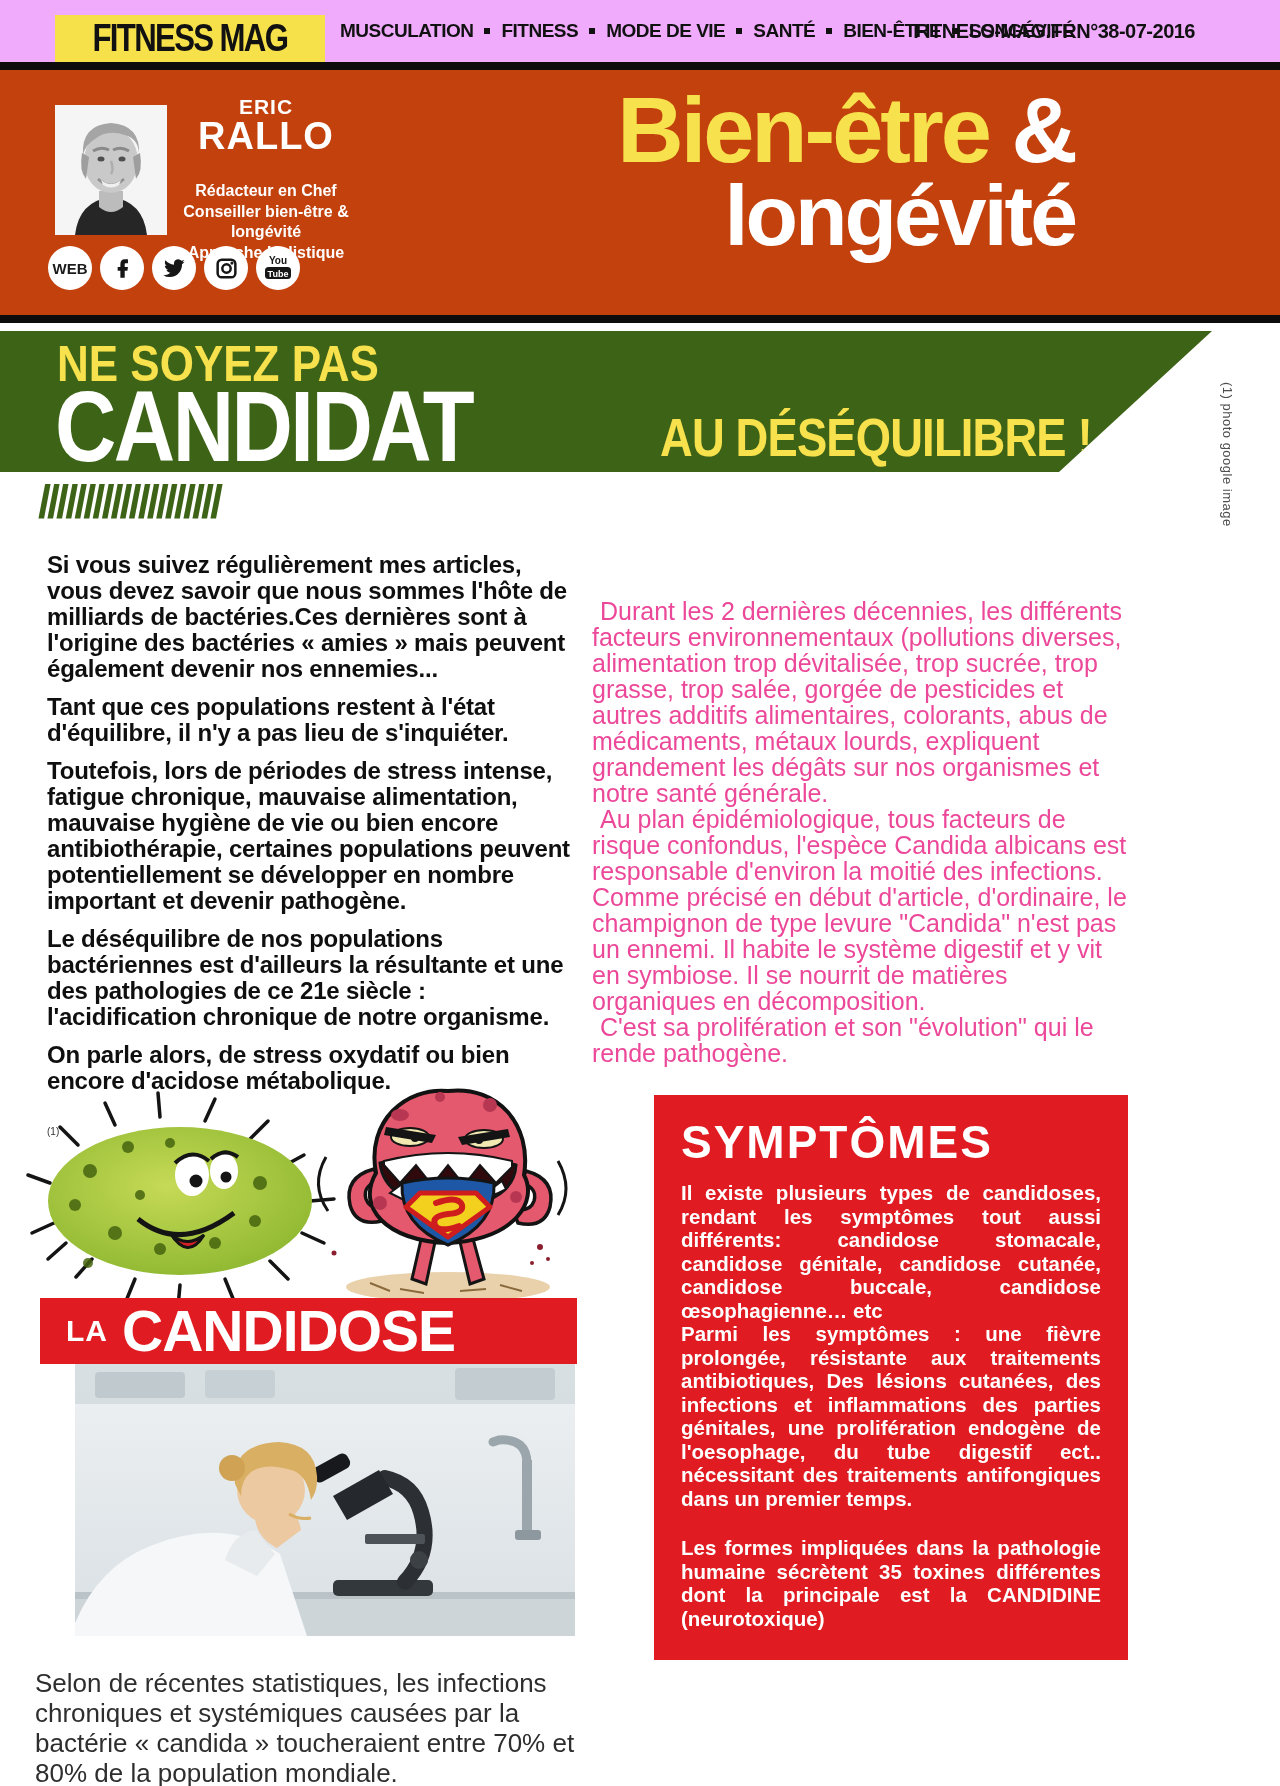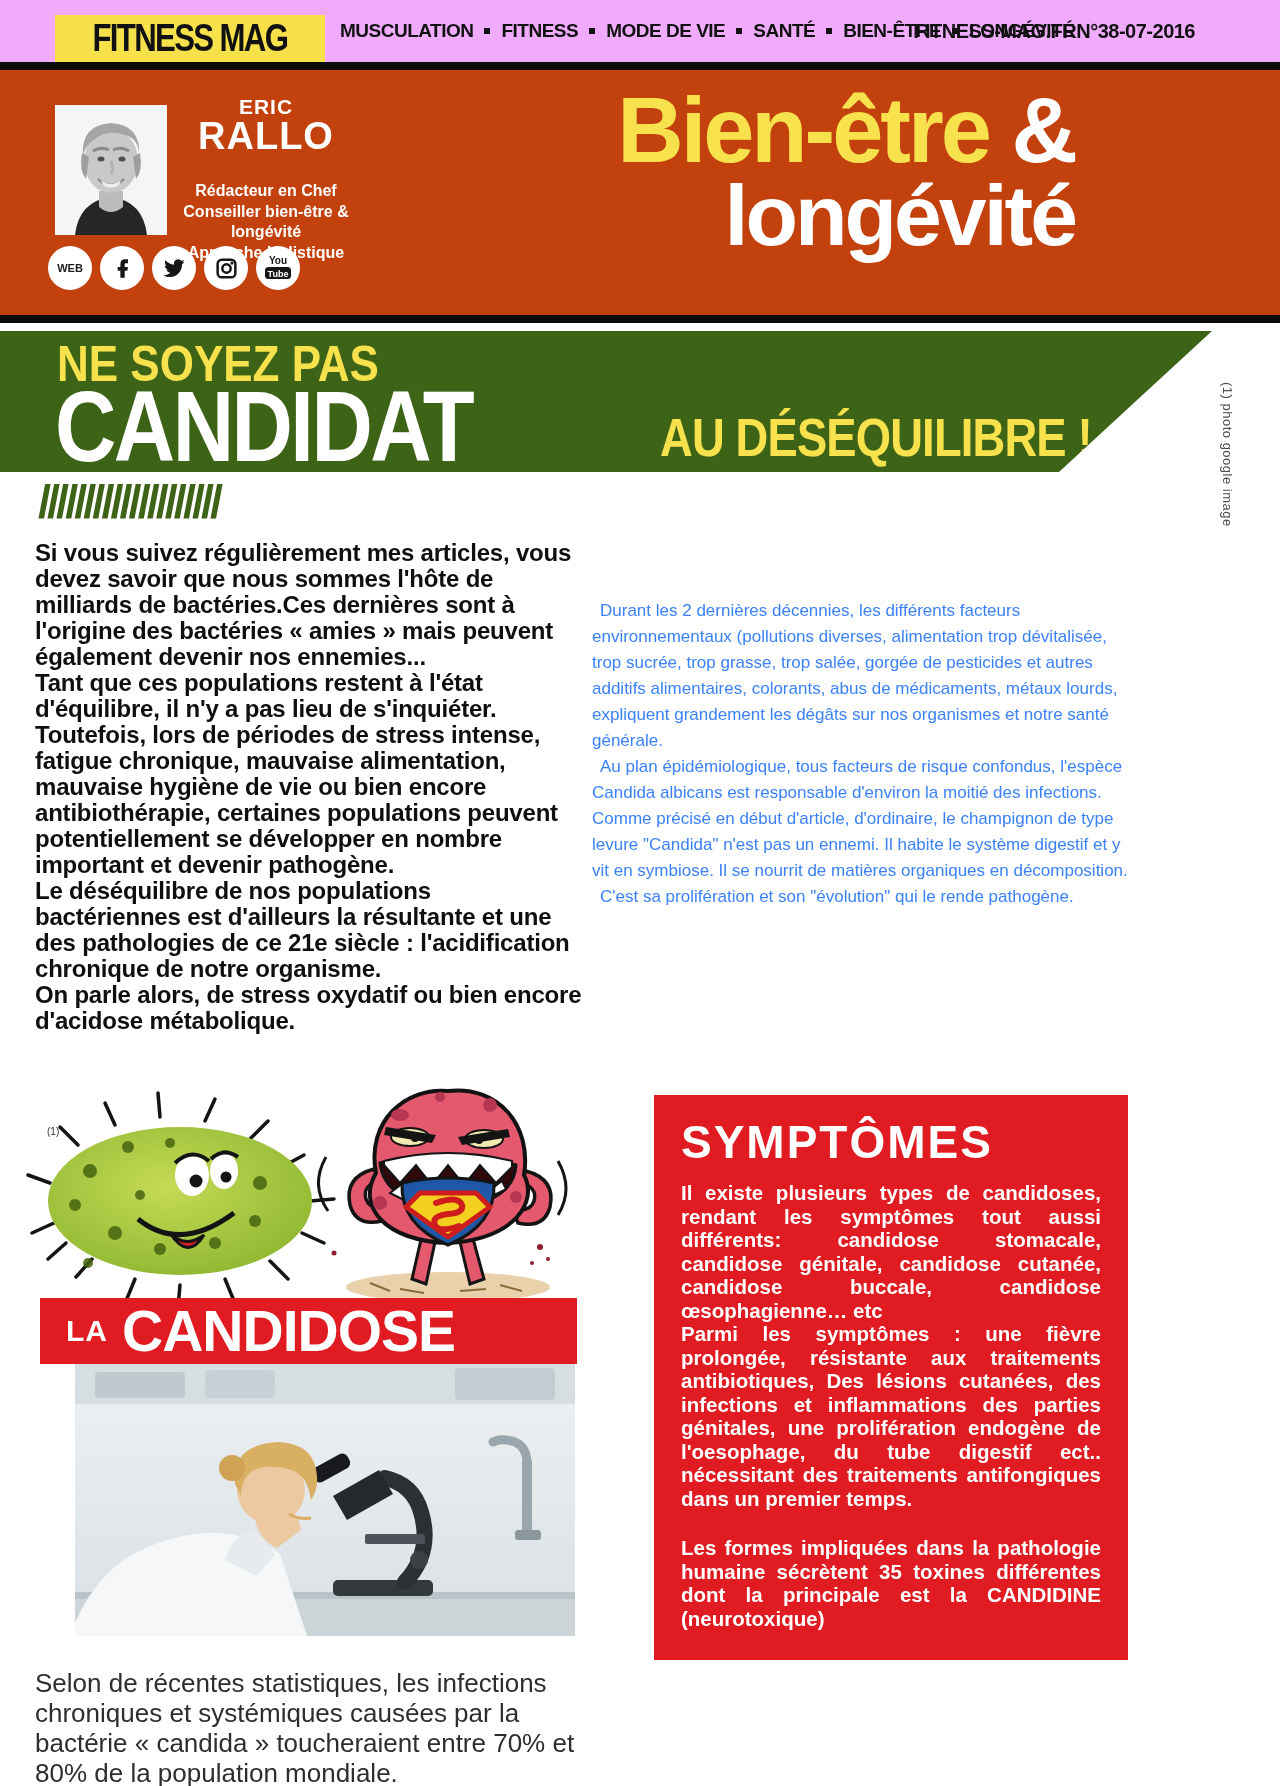--- a/index.html
+++ b/index.html
@@ -25,21 +25,21 @@
   
   .green-band{left:0;top:70px;width:1280px;height:245px;background:#c2410c;}
   .portrait{left:55px;top:35px;width:112px;height:130px;overflow:hidden;}
   .author{left:148px;top:26px;width:236px;text-align:center;color:#fff;}
   .author-first{font-size:21px;font-weight:bold;letter-spacing:1px;line-height:1;}
   .author-last{font-size:38px;font-weight:bold;letter-spacing:1px;line-height:1.05;}
   .author-roles{font-size:16px;font-weight:bold;line-height:1.3;margin-top:24px;}
   .social{left:48px;top:176px;display:flex;gap:8px;}
   .circle{width:44px;height:44px;border-radius:50%;background:#fff;
     display:flex;align-items:center;justify-content:center;}
-  .web-label{font-size:11px;font-weight:bold;color:#1b1b1b;letter-spacing:0;}
+  .web-label{font-size:15px;font-weight:bold;color:#1b1b1b;letter-spacing:0;}
   .band-title{right:205px;top:16px;text-align:right;line-height:.96;white-space:nowrap;}
   .bt1{font-size:92px;font-weight:bold;color:#f7e14c;letter-spacing:-3px;}
   .bt1 .amp{color:#fff;}
   .bt2{font-size:86px;font-weight:bold;color:#fff;letter-spacing:-3px;}
 
   
   .banner{left:0;top:331px;width:1212px;height:141px;background:#3d6317;
     clip-path:polygon(0 0,100% 0,calc(100% - 153px) 100%,0 100%);}
   .kicker{left:57px;top:4px;font-size:50px;color:#f7e14c;font-weight:bold;
     transform:scaleX(.88);transform-origin:left top;white-space:nowrap;}
@@ -49,23 +49,23 @@
     transform:scaleX(.84);transform-origin:left bottom;letter-spacing:-1px;white-space:nowrap;}
 
   .credit-vert{left:1220px;top:382px;writing-mode:vertical-rl;font-size:13px;color:#4e4e4e;
     letter-spacing:.5px;white-space:nowrap;}
 
   .slashes{left:38px;top:474px;font-size:47px;font-weight:bold;color:#3d6317;
     letter-spacing:-4px;white-space:nowrap;}
 
   
   .col-left{left:35px;top:540px;width:548px;}
-  .col-left p{margin:0;font-weight:bold;font-size:24px;line-height:26px;color:#0f0f0f;letter-spacing:-.2px;}
+  .col-left p{margin:12px;font-weight:bold;font-size:24px;line-height:26px;color:#0f0f0f;letter-spacing:-.2px;}
   .col-right{left:592px;top:598px;width:540px;}
-  .col-right p{margin:0;font-size:17px;line-height:26px;color:#3b82f6;text-indent:8px;}
+  .col-right p{margin:0;font-size:25px;line-height:26px;color:#ec4899;text-indent:8px;}
 
   
   .cartoon{left:20px;top:1083px;width:555px;height:225px;}
   .cartoon-footnote{left:47px;top:1126px;font-size:10px;color:#333;}
 
   
   .candidose{left:40px;top:1298px;width:537px;height:66px;background:#e01b21;
     display:flex;align-items:center;padding-left:26px;box-sizing:border-box;z-index:5;}
   .cand-small{font-size:30px;font-weight:bold;color:#fff;margin-right:14px;letter-spacing:1px;}
   .cand-big{font-size:57px;font-weight:bold;color:#fff;letter-spacing:-1px;white-space:nowrap;}

